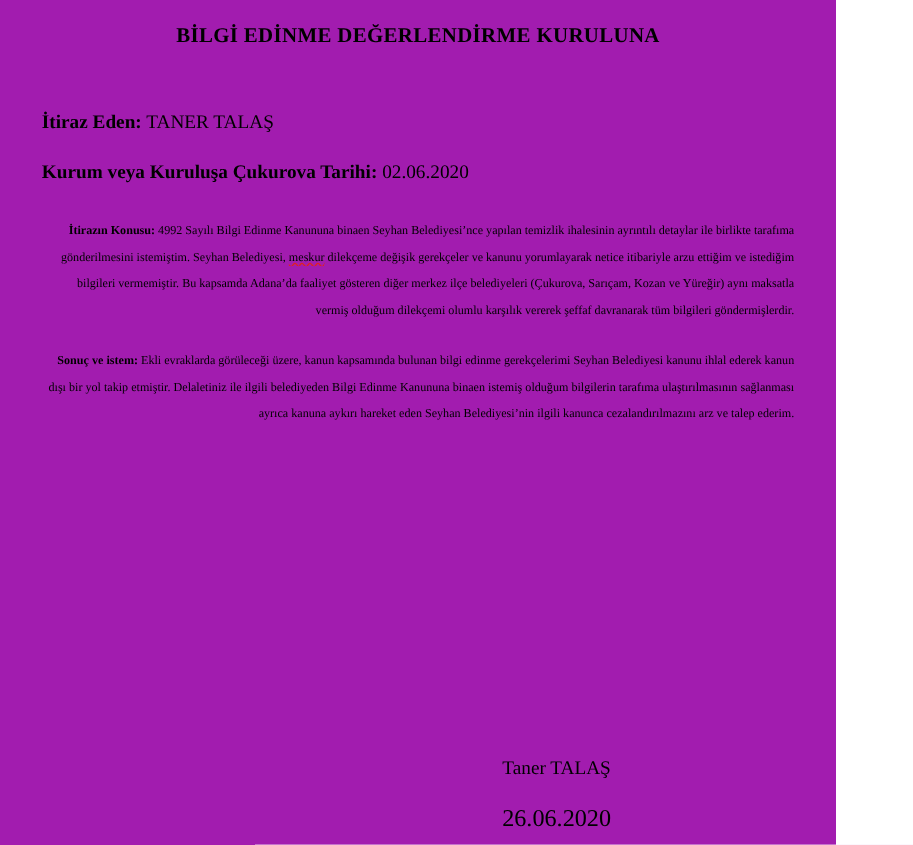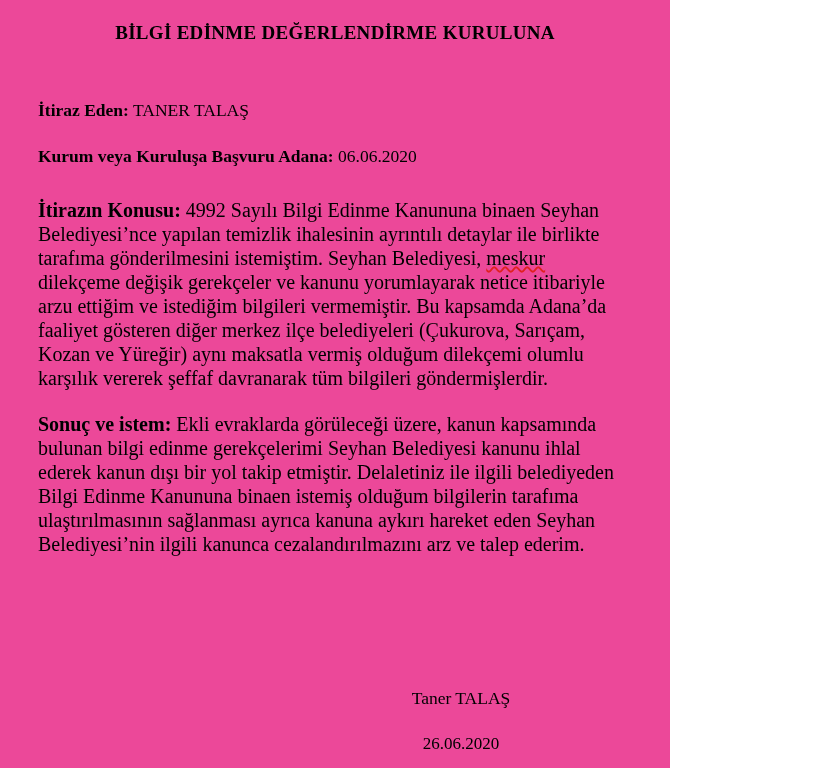--- a/index.html
+++ b/index.html
@@ -10,25 +10,25 @@
   }
   body {
     width: 830px;
     height: 768px;
     font-family: "Liberation Serif", "DejaVu Serif", serif;
     color: #000000;
     position: relative;
     overflow: hidden;
   }
   .page {
-    width: 670px;
+    width: 760px;
     height: 768px;
     box-sizing: border-box;
     position: relative;
-    background: #ec4899;
+    background: #a21caf;
   }
   .doc-title {
     text-align: center;
     font-weight: bold;
     font-size: 19px;
     letter-spacing: 0.3px;
     margin: 0;
     padding-top: 20px;
     line-height: 26px;
   }
@@ -48,24 +48,24 @@
   }
   .field-value {
     font-weight: normal;
   }
   .body-block {
     padding-left: 38px;
     padding-right: 38px;
     margin-top: 30px;
   }
   .para {
-    font-size: 20px;
+    font-size: 11px;
     line-height: 24px;
     margin: 0 0 22px 0;
-    text-align: left;
+    text-align: right;
     max-width: 756px;
   }
   .para-label {
     font-weight: bold;
   }
   .misspelled {
     text-decoration: underline wavy #e02020;
     text-decoration-skip-ink: none;
     -webkit-text-decoration: underline wavy #e02020;
   }
@@ -75,21 +75,21 @@
     right: 0;
     top: 686px;
     text-align: center;
   }
   .sign-name {
     font-size: 17.5px;
     line-height: 24px;
     padding-left: 252px;
   }
   .sign-date {
-    font-size: 17px;
+    font-size: 22px;
     line-height: 24px;
     margin-top: 22px;
     padding-left: 252px;
   }
 </style>
 </head>
 <body>
 
 <div class="page">
 
@@ -97,22 +97,22 @@
 
   <div class="fields">
 
     <div class="field-row">
       <span class="field-label">İtiraz Eden:</span>
       <span class="field-value">TANER TALAŞ</span>
     </div>
 
 
     <div class="field-row">
-      <span class="field-label">Kurum veya Kuruluşa Başvuru Adana:</span>
-      <span class="field-value">06.06.2020</span>
+      <span class="field-label">Kurum veya Kuruluşa Çukurova Tarihi:</span>
+      <span class="field-value">02.06.2020</span>
     </div>
 
 
   </div>
 
   <div class="body-block">
 
     <p class="para">
       <span class="para-label">İtirazın Konusu:</span><span> 4992 Sayılı Bilgi Edinme Kanununa binaen Seyhan Belediyesi’nce yapılan temizlik ihalesinin ayrıntılı detaylar ile birlikte tarafıma gönderilmesini istemiştim. Seyhan Belediyesi, </span><span class="misspelled">meskur</span><span> dilekçeme değişik gerekçeler ve kanunu yorumlayarak netice itibariyle arzu ettiğim ve istediğim bilgileri vermemiştir. Bu kapsamda Adana’da faaliyet gösteren diğer merkez ilçe belediyeleri (Çukurova, Sarıçam, Kozan ve Yüreğir) aynı maksatla vermiş olduğum dilekçemi olumlu karşılık vererek şeffaf davranarak tüm bilgileri göndermişlerdir.</span>
     </p>

